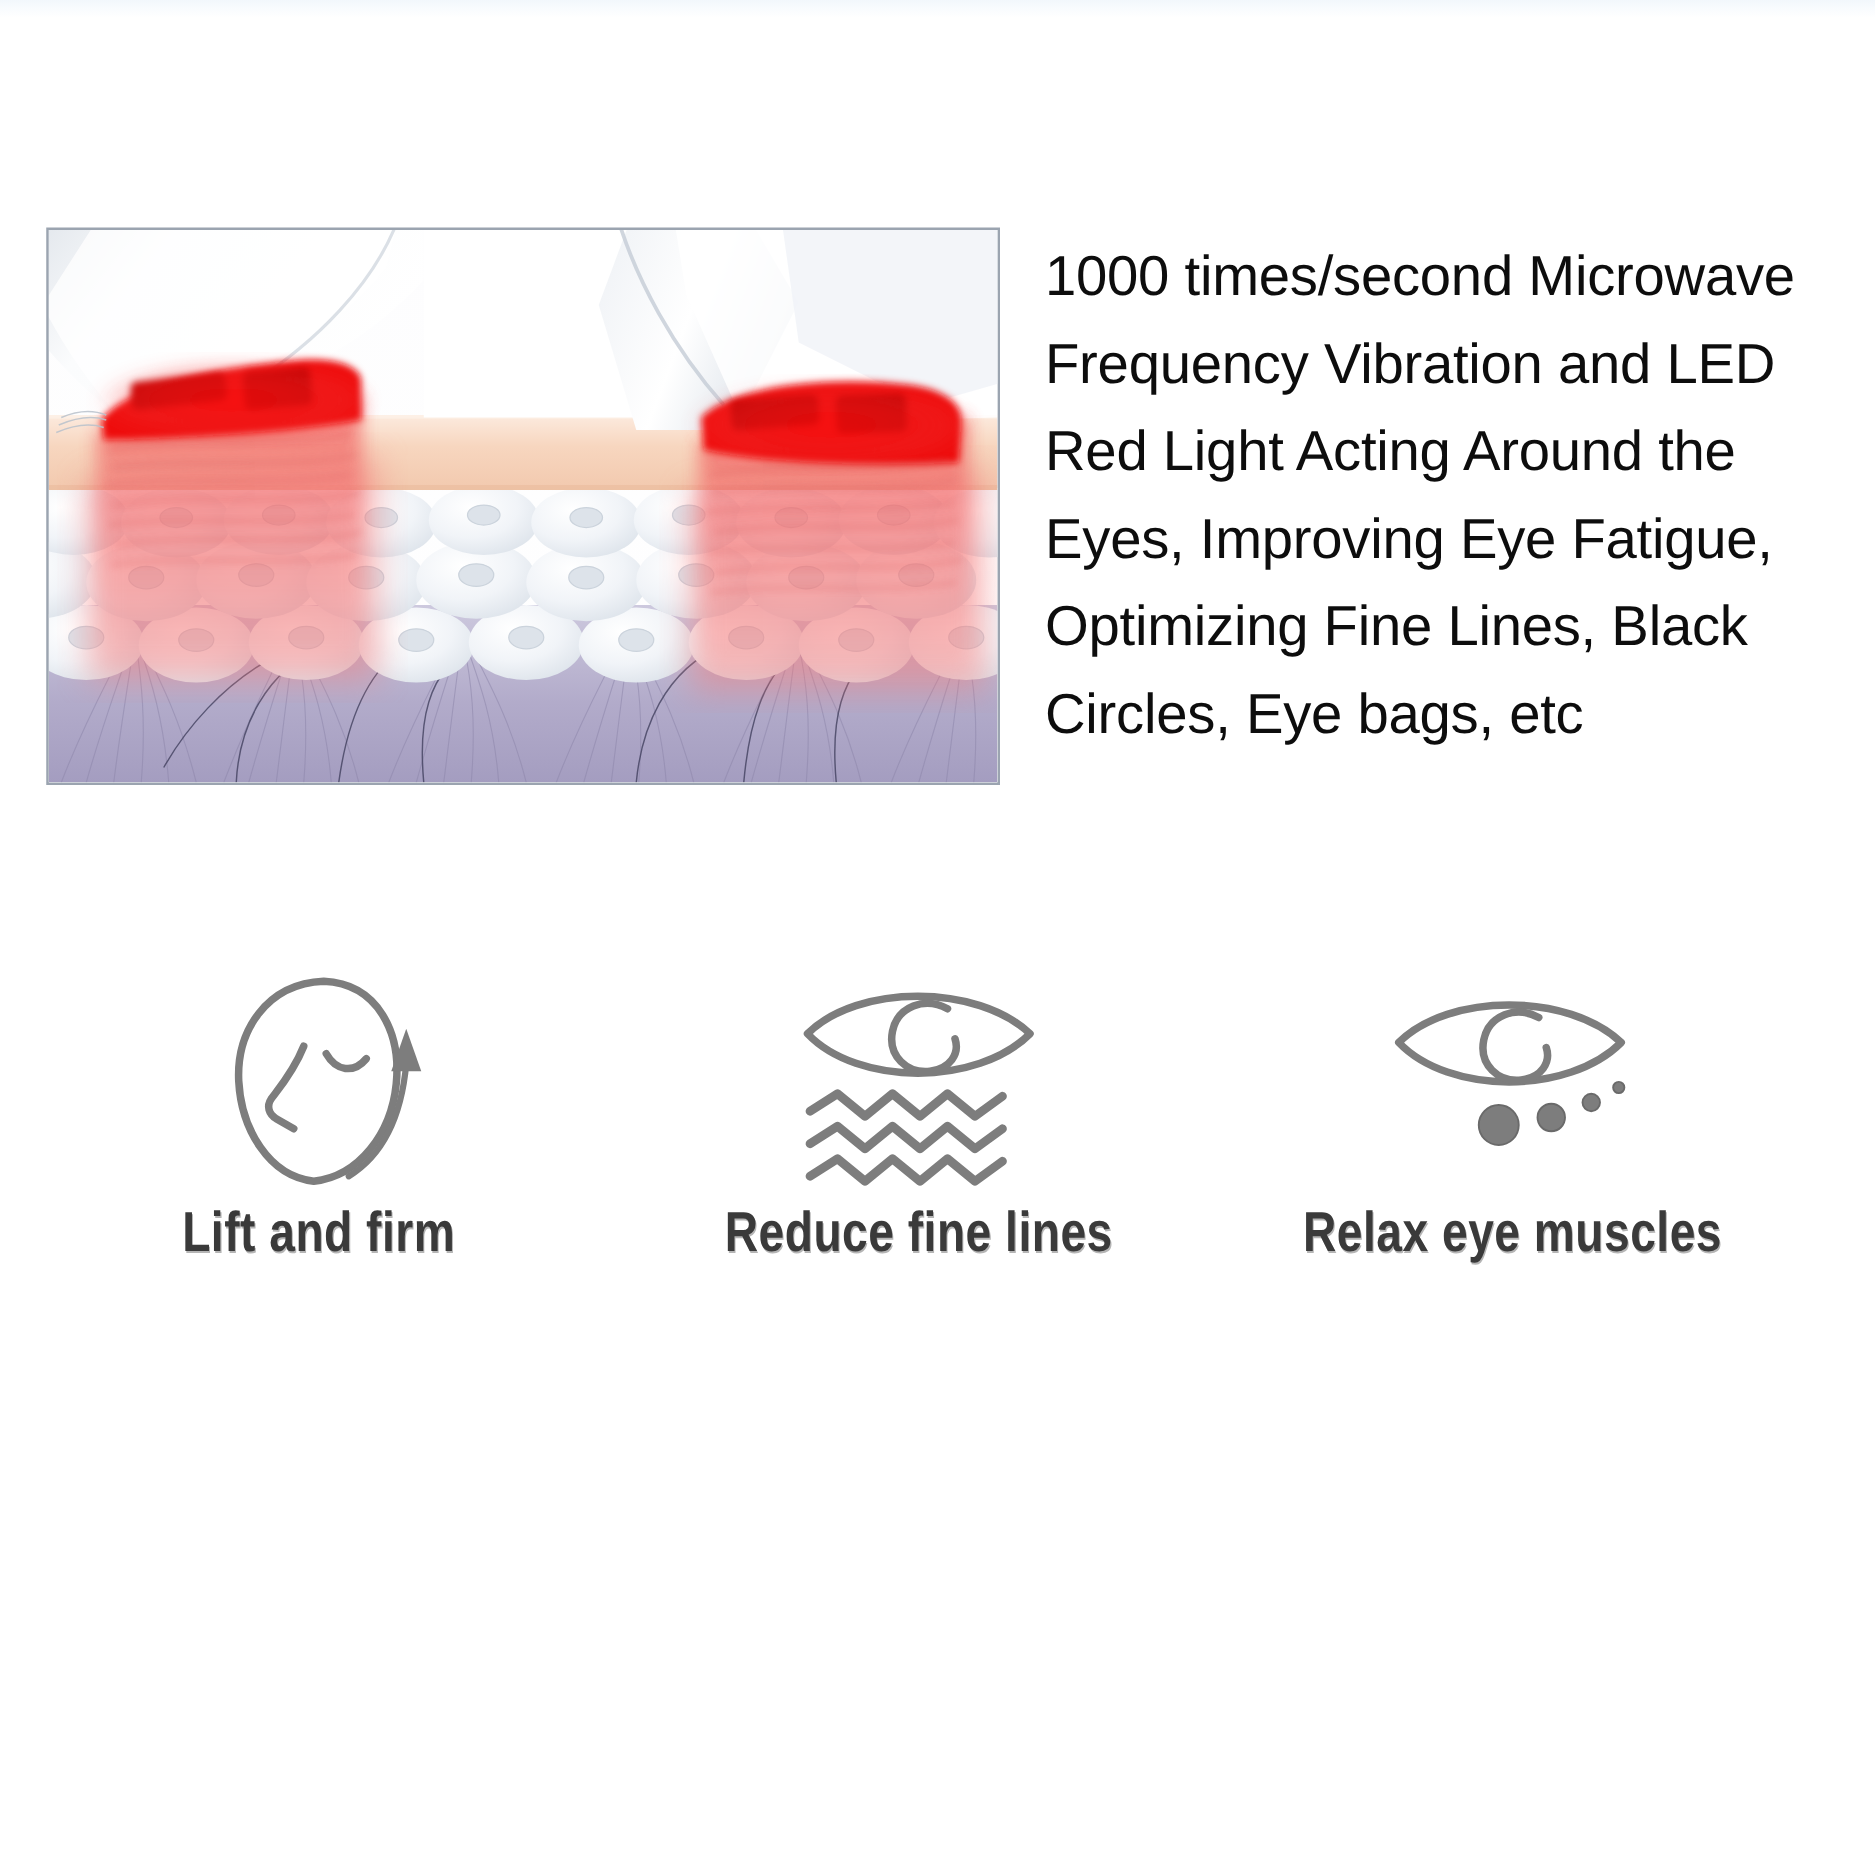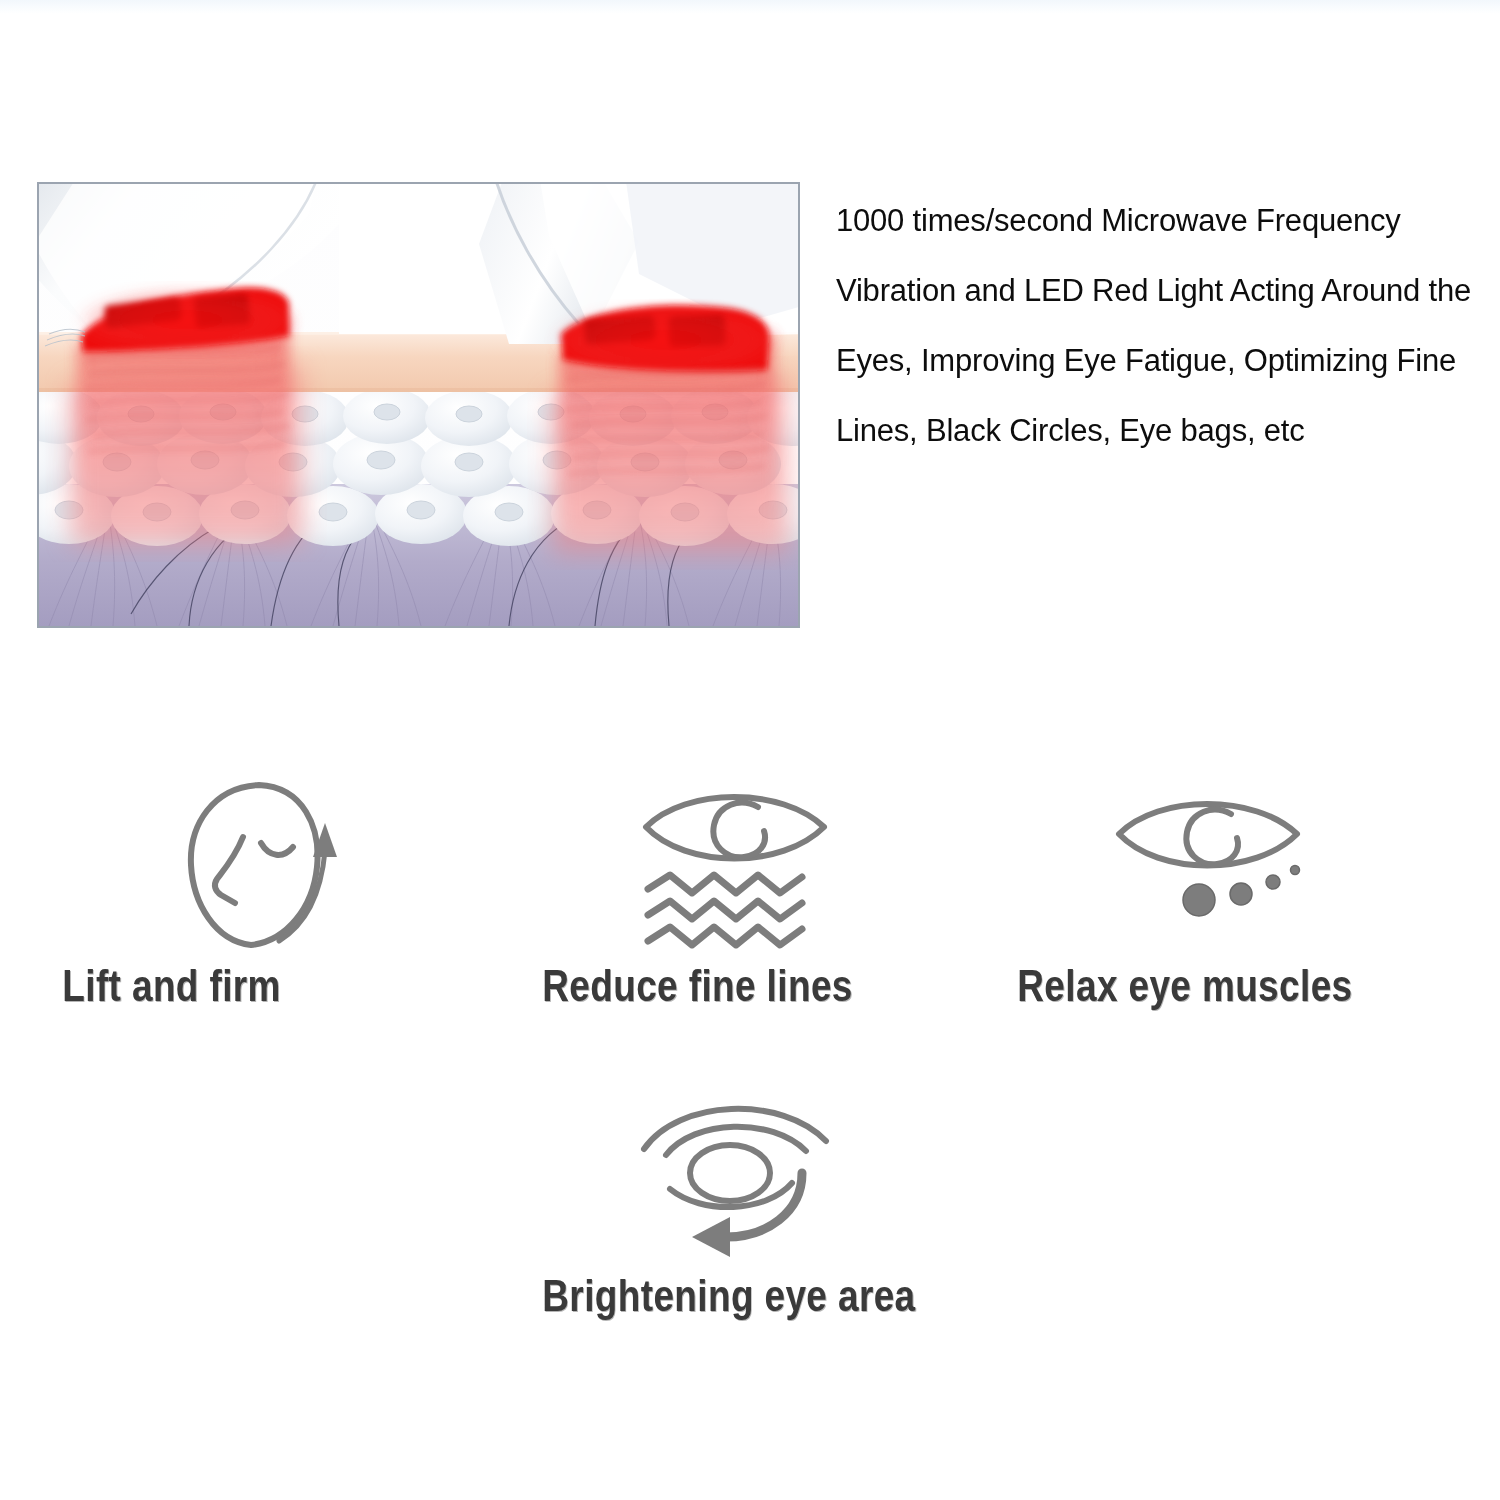--- a/index.html
+++ b/index.html
@@ -38,21 +38,21 @@
     overflow: hidden;
   }
 
   .hero-canvas { position: absolute; inset: 0; }
 
   
   .descr {
     position: absolute;
     left: 836px; top: 186px;
     width: 640px;
-    font-size: 31px;
+    font-size: 45px;
     line-height: 70px;
     color: #0d0d0d;
     letter-spacing: -0.2px;
     font-family: "Liberation Sans", sans-serif;
   }
 
   
   .features {
     position: absolute;
     left: 0; top: 770px;
@@ -66,21 +66,21 @@
     height: 300px;
   }
   .feat-row.r1 { top: 0px; }
   .feat-row.r2 { top: 310px; }
 
   .feat {
     position: absolute;
     top: 0;
     width: 470px;
     height: 300px;
-    text-align: left;
+    text-align: center;
   }
   .feat.c0 { left: 20px; }
   .feat.c1 { left: 500px; }
   .feat.c2 { left: 975px; }
 
   .feat-icon {
     height: 190px;
     display: flex;
     align-items: center;
     justify-content: center;
@@ -419,34 +419,17 @@
             </g>
           </svg>
         </div>
         <div class="feat-label">Relax eye muscles</div>
       </div>
     </div>
 
     <div class="feat-row r2">
 
 
-      <div class="feat c1">
-        <div class="feat-icon">
-          <svg width="210" height="180" viewBox="0 0 210 180">
-            <g fill="none" stroke="#7d7d7d" stroke-width="6" stroke-linecap="round">
-              <path d="M14 64 C 48 14 152 10 196 56"></path>
-              <path d="M36 70 C 64 34 142 32 176 66"></path>
-              <ellipse cx="100" cy="88" rx="40" ry="28"></ellipse>
-              <path d="M40 104 C 72 130 136 128 162 98"></path>
-            </g>
-            <g fill="none" stroke="#7d7d7d" stroke-width="9" stroke-linecap="round">
-              <path d="M172 88 C 172 128 136 152 96 152"></path>
-            </g>
-            <path d="M100 132 L 100 172 L 62 152 Z" fill="#7d7d7d"></path>
-          </svg>
-        </div>
-        <div class="feat-label">Brightening eye area</div>
-      </div>
 
     </div>
   </div>
 
 </div>
 
 </body></html>

